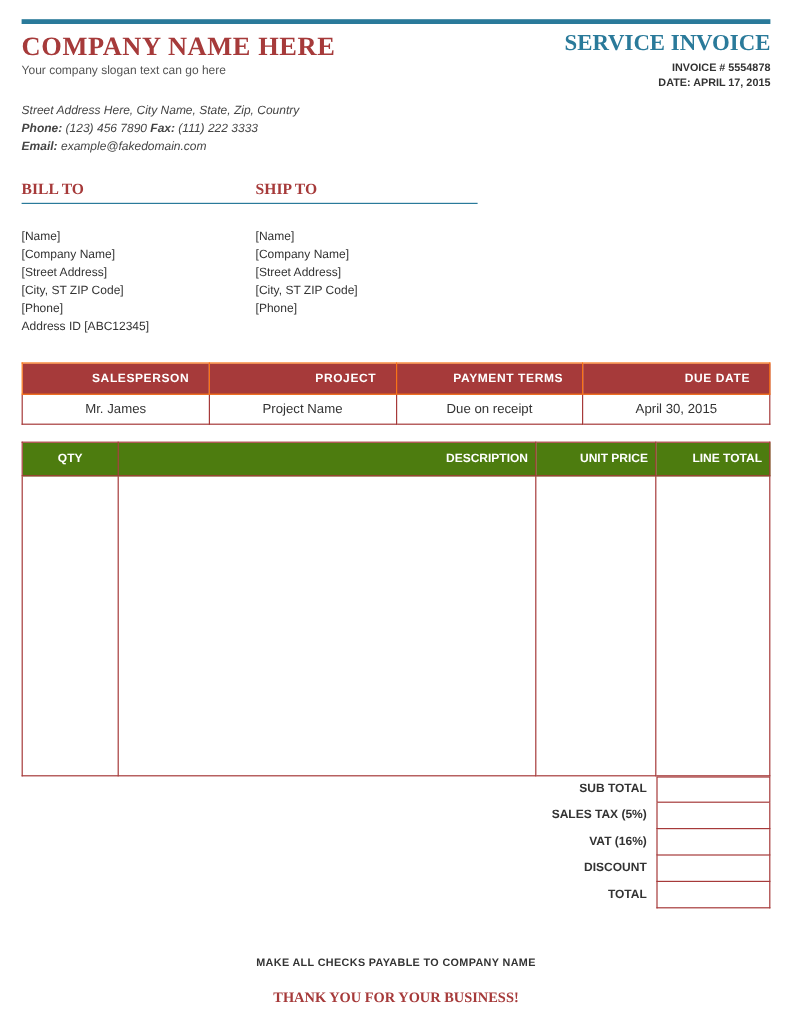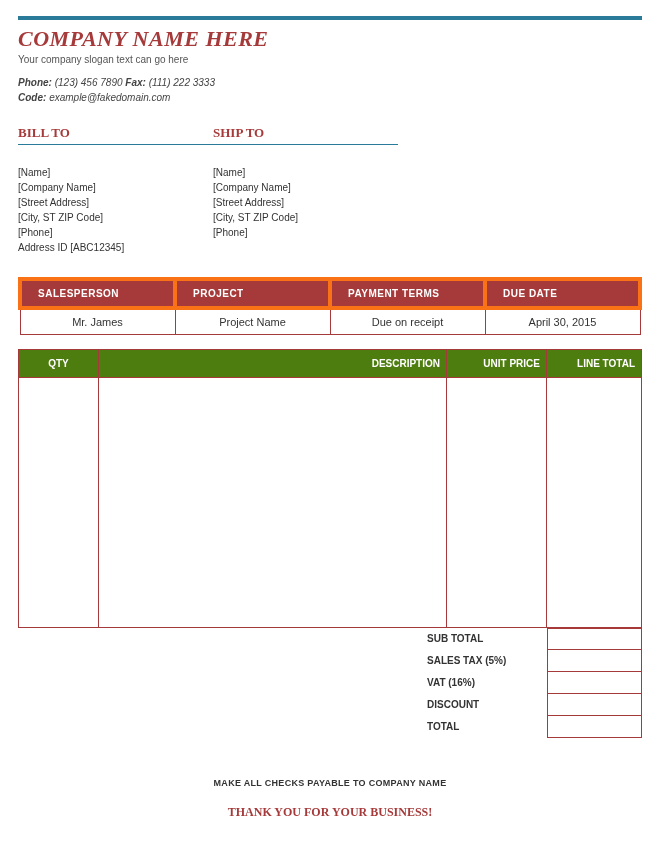--- a/index.html
+++ b/index.html
@@ -1,68 +1,76 @@
 <!DOCTYPE html>
 <html><head>
 <meta charset="utf-8">
 <style>
   * { box-sizing: border-box; margin: 0; padding: 0; }
   body { width: 660px; height: 861px; font-family: Arial, sans-serif; font-size: 11px; color: #333; background: #fff; }
   .page { padding: 16px 18px; }
   .top-rule { height: 4px; background: #2a7a9a; margin-bottom: 6px; }
   .header { display: flex; justify-content: space-between; align-items: flex-start; margin-bottom: 4px; }
-  .company-name { font-family: 'Comic Sans MS', cursive; font-size: 22px; font-weight: bold; color: #a63a3a; letter-spacing: 0.5px; font-style: italic; }
+  .company-name { font-family: 'Comic Sans MS', cursive; font-size: 22px; font-weight: bold; color: #a63a3a; letter-spacing: 0.5px; }
   .slogan { font-size: 10px; color: #555; margin-top: 2px; }
   .invoice-title { font-family: 'Comic Sans MS', cursive; font-size: 19px; font-weight: bold; color: #2a7a9a; text-align: right; }
   .invoice-meta { font-size: 9px; font-weight: bold; color: #333; text-align: right; line-height: 1.4; margin-top: 2px; }
   .address-block { margin-top: 10px; font-size: 10px; font-style: italic; color: #444; line-height: 1.5; }
   .address-block b { font-weight: bold; }
   .billship { display: flex; margin-top: 20px; gap: 0; }
   .billship-col { width: 195px; }
   .billship-head { font-family: 'Comic Sans MS', cursive; font-size: 13px; font-weight: bold; color: #a63a3a; padding-bottom: 3px; }
   .teal-rule { height: 1px; background: #2a7a9a; margin-bottom: 4px; width: 380px; }
   .billship-body { font-size: 10px; color: #333; line-height: 1.5; }
   .meta-table { width: 100%; border-collapse: collapse; margin-top: 22px; table-layout: fixed; }
-  .meta-table th { background: #a63a3a; color: #fff; font-size: 10px; font-weight: bold; padding: 7px 16px; border: 4px solid #f97316; text-align: left; letter-spacing: 0.5px; }
+  .meta-table th { background: #a63a3a; color: #fff; font-size: 10px; font-weight: bold; padding: 7px 16px; border: 1px solid #f97316; text-align: right; letter-spacing: 0.5px; }
   .meta-table td { border: 1px solid #a63a3a; padding: 6px 4px; text-align: center; font-size: 11px; color: #333; }
   .items-table { width: 100%; border-collapse: collapse; margin-top: 14px; table-layout: fixed; }
   .items-table th { background: #4d7c0f; color: #fff; font-size: 10px; font-weight: bold; padding: 8px 6px; border: 1px solid #a63a3a; }
   .items-table th.qty { width: 80px; text-align: center; }
   .items-table th.desc { text-align: right; }
   .items-table th.uprice { width: 100px; text-align: right; margin-top: 25px; }
   .items-table th.ltotal { width: 95px; text-align: right; }
   .items-table td { border-left: 1px solid #a63a3a; border-right: 1px solid #a63a3a; border-bottom: 1px solid #a63a3a; height: 250px; }
   .totals { margin-top: 0; }
   .totals-row { display: flex; justify-content: flex-end; }
-  .totals-label { width: 120px; text-align: left; font-size: 10px; font-weight: bold; padding: 5px 8px 5px 0; color: #333; }
+  .totals-label { width: 120px; text-align: right; font-size: 10px; font-weight: bold; padding: 5px 8px 5px 0; color: #333; }
   .totals-box { width: 95px; border: 1px solid #a63a3a; border-top: none; height: 22px; }
   .totals-row:first-child .totals-box { border-top: 1px solid #a63a3a; }
   .footer { text-align: center; margin-top: 40px; }
   .footer-line1 { font-size: 9px; font-weight: bold; color: #333; letter-spacing: 0.3px; }
   .footer-line2 { font-family: 'Comic Sans MS', cursive; font-size: 12px; font-weight: bold; color: #a63a3a; margin-top: 17px; }
 </style>
 </head>
 <body>
 
 <div class="page">
   <div class="top-rule"></div>
 
   <div class="header">
     <div>
       <div class="company-name">COMPANY NAME HERE</div>
       <div class="slogan">Your company slogan text can go here</div>
     </div>
+    <div>
+      <div class="invoice-title">SERVICE INVOICE</div>
+      <div class="invoice-meta">
+        <div><span>INVOICE # </span><span>5554878</span></div>
+        <div><span>DATE: </span><span>APRIL 17, 2015</span></div>
+      </div>
+    </div>
   </div>
 
   <div class="address-block">
+    <div>Street Address Here, City Name, State, Zip, Country</div>
     <div>
       <b>Phone:</b> <span>(123) 456 7890</span> <b>Fax:</b> <span>(111) 222 3333</span>
     </div>
     <div>
-      <b>Code:</b> <span>example@fakedomain.com</span>
+      <b>Email:</b> <span>example@fakedomain.com</span>
     </div>
   </div>
 
   <div class="billship">
     <div class="billship-col">
       <div class="billship-head">BILL TO</div>
     </div>
     <div class="billship-col">
       <div class="billship-head">SHIP TO</div>
     </div>

